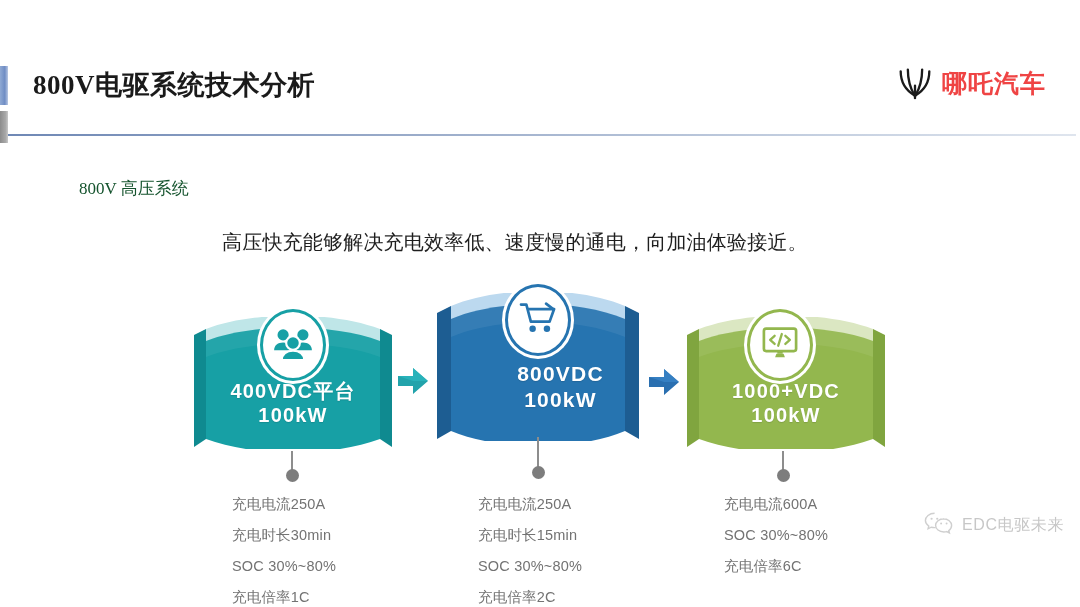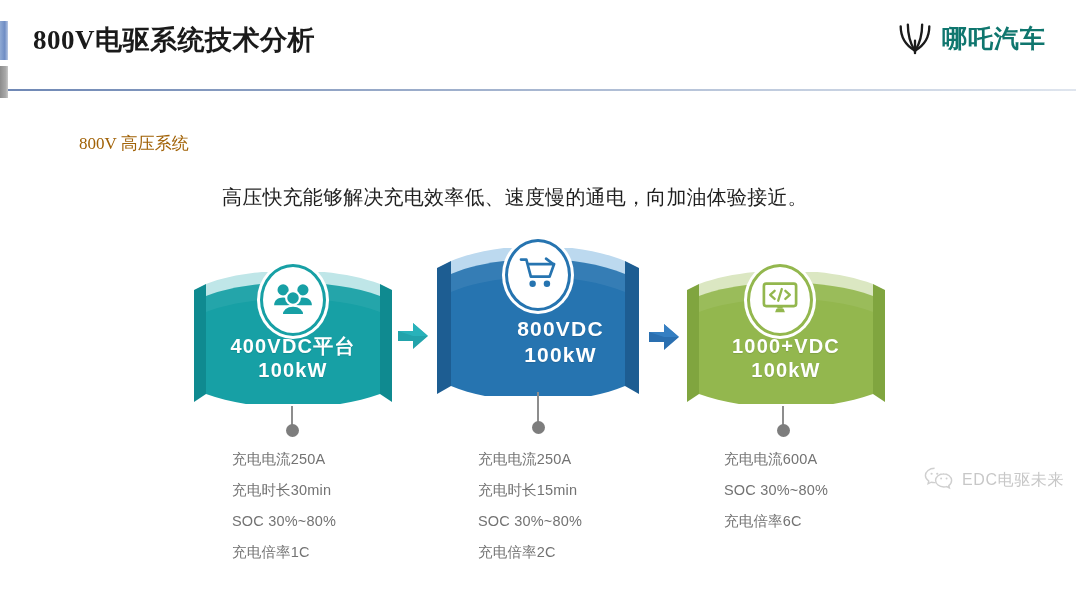--- a/index.html
+++ b/index.html
@@ -2,21 +2,21 @@
 <html><head>
 <meta charset="utf-8">
 <style>
   * { box-sizing: border-box; margin: 0; padding: 0; }
   html, body {
     width: 1080px; height: 607px;
     background: #ffffff;
     font-family: "Liberation Sans", "DejaVu Sans", sans-serif;
     overflow: hidden;
   }
-  .slide { position: relative; width: 1080px; height: 512px; background: #fff; }
+  .slide { position: relative; width: 1080px; height: 512px; background: #fff; margin-top: 45px; }
 
   
   .hdr-accent-blue {
     position: absolute; left: 0; top: 21px; width: 8px; height: 39px;
     background: linear-gradient(to right,#8fa9d4 0%,#6f8dc4 60%,#b9c8e4 100%);
   }
   .hdr-accent-gray {
     position: absolute; left: 0; top: 66px; width: 8px; height: 32px;
     background: linear-gradient(to right,#8c8c8c 0%,#a9a9a9 70%,#c9c9c9 100%);
   }
@@ -29,29 +29,29 @@
   .hdr-rule {
     position: absolute; left: 8px; top: 89px; width: 1068px; height: 2px;
     background: linear-gradient(to right,#6f88b5 0%,#97a9c8 35%,#c4cfe0 75%,#dfe5ee 100%);
   }
 
   
   .brand { position: absolute; right: 34px; top: 21px; display: flex; align-items: center; gap: 9px; }
   .brand-mark { width: 36px; height: 34px; }
   .brand-name {
     font-family: "Liberation Sans","DejaVu Sans", sans-serif;
-    font-size: 25px; font-weight: 700; color: #0f766e; letter-spacing: 1px;
+    font-size: 25px; font-weight: 700; color: #ef4444; letter-spacing: 1px;
     white-space: nowrap;
   }
 
   
   .section-label {
     position: absolute; left: 79px; top: 132px;
     font-family: "Liberation Serif","DejaVu Serif", serif;
-    font-size: 17px; color: #a16207; white-space: nowrap;
+    font-size: 17px; color: #14532d; white-space: nowrap;
   }
   .lead {
     position: absolute; left: 222px; top: 184px;
     font-family: "Liberation Serif","DejaVu Serif", serif;
     font-size: 20px; color: #1f1f1f; white-space: nowrap; letter-spacing: .2px;
   }
 
   
   .flow { position: absolute; left: 0; top: 0; width: 1080px; height: 607px; }
 

